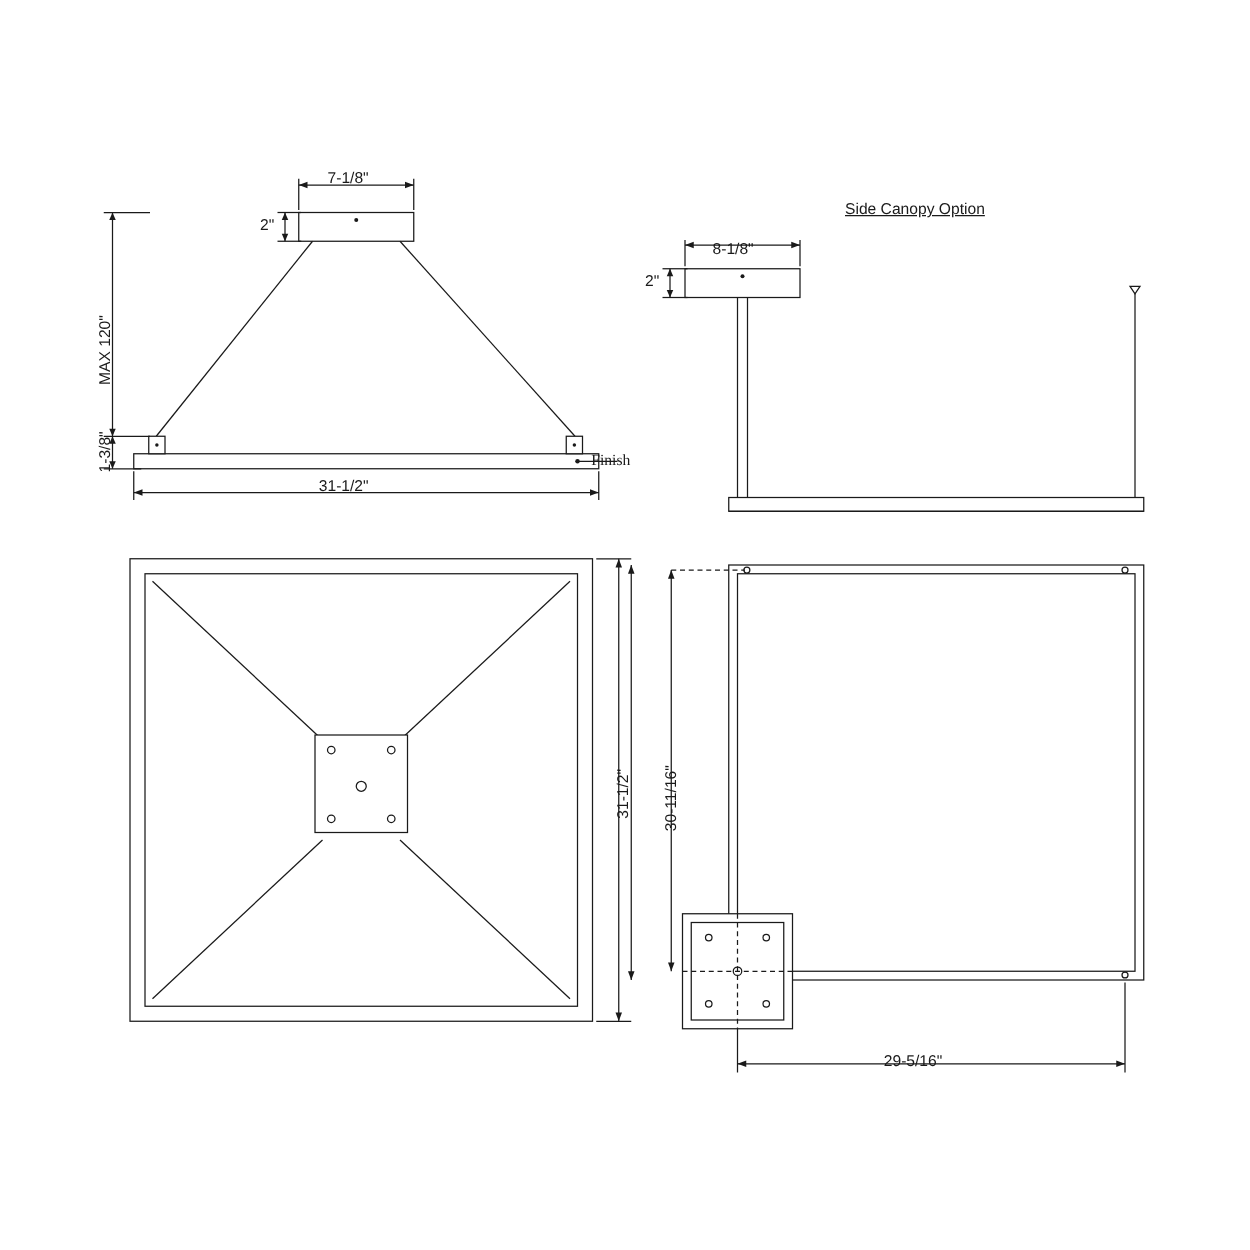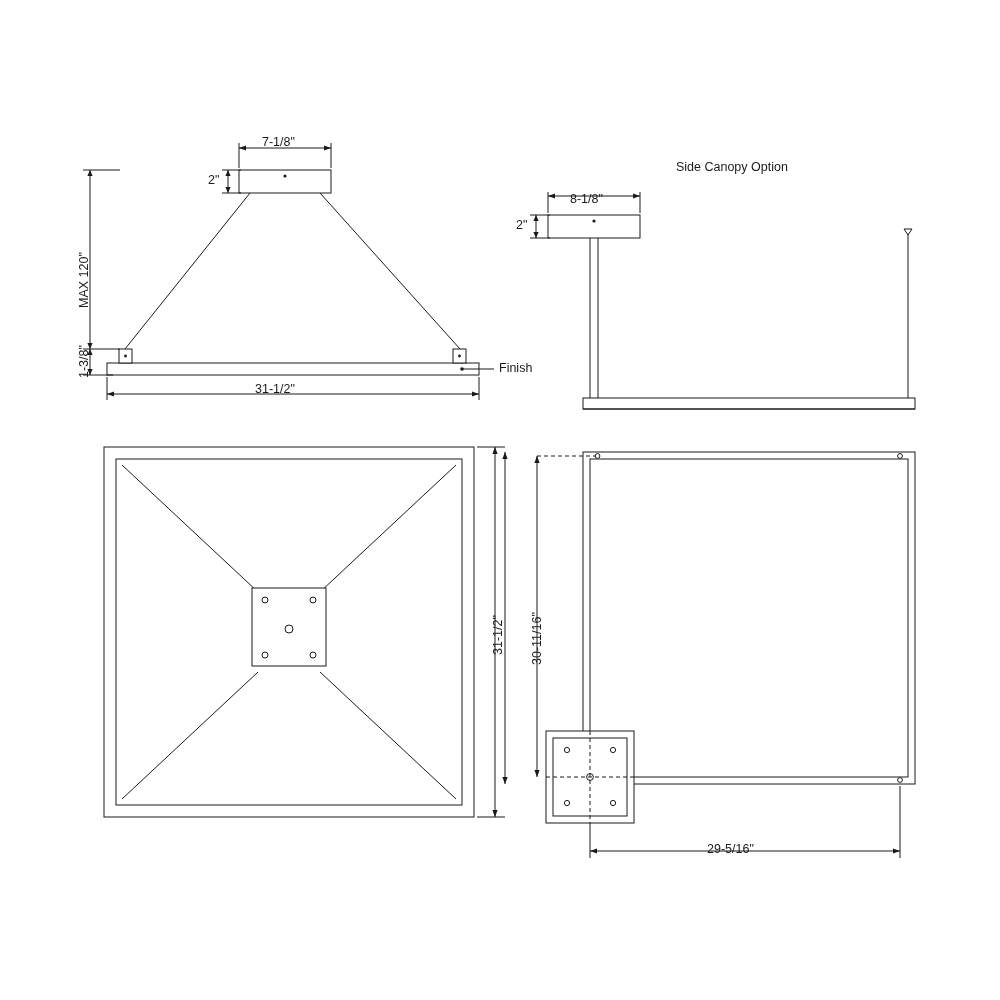--- a/index.html
+++ b/index.html
@@ -212,23 +212,23 @@
   <div class="lbl" style="left:262px; top:136px;">7-1/8"</div>
 
   <div class="lbl" style="left:208px; top:174px;">2"</div>
 
   <div class="lbl rot" style="left:78px; top:308px;">MAX 120"</div>
 
   <div class="lbl rot" style="left:78px; top:378px;">1-3/8"</div>
 
   <div class="lbl" style="left:255px; top:383px;">31-1/2"</div>
 
-  <div class="lbl" style="left:499px; top:362px;">Finish</div>
-
-  <div class="lbl" style="left:676px; top:161px;">Side Canopy Option</div>
+  <div class="lbl" style="left:473px; top:362px;font-family:Liberation Serif, serif;">Finish</div>
+
+  <div class="lbl" style="left:676px; top:161px;text-decoration:underline;">Side Canopy Option</div>
 
   <div class="lbl" style="left:570px; top:193px;">8-1/8"</div>
 
   <div class="lbl" style="left:516px; top:219px;">2"</div>
 
   <div class="lbl rot" style="left:492px; top:655px;">31-1/2"</div>
 
   <div class="lbl rot" style="left:531px; top:665px;">30-11/16"</div>
 
   <div class="lbl" style="left:707px; top:843px;">29-5/16"</div>

